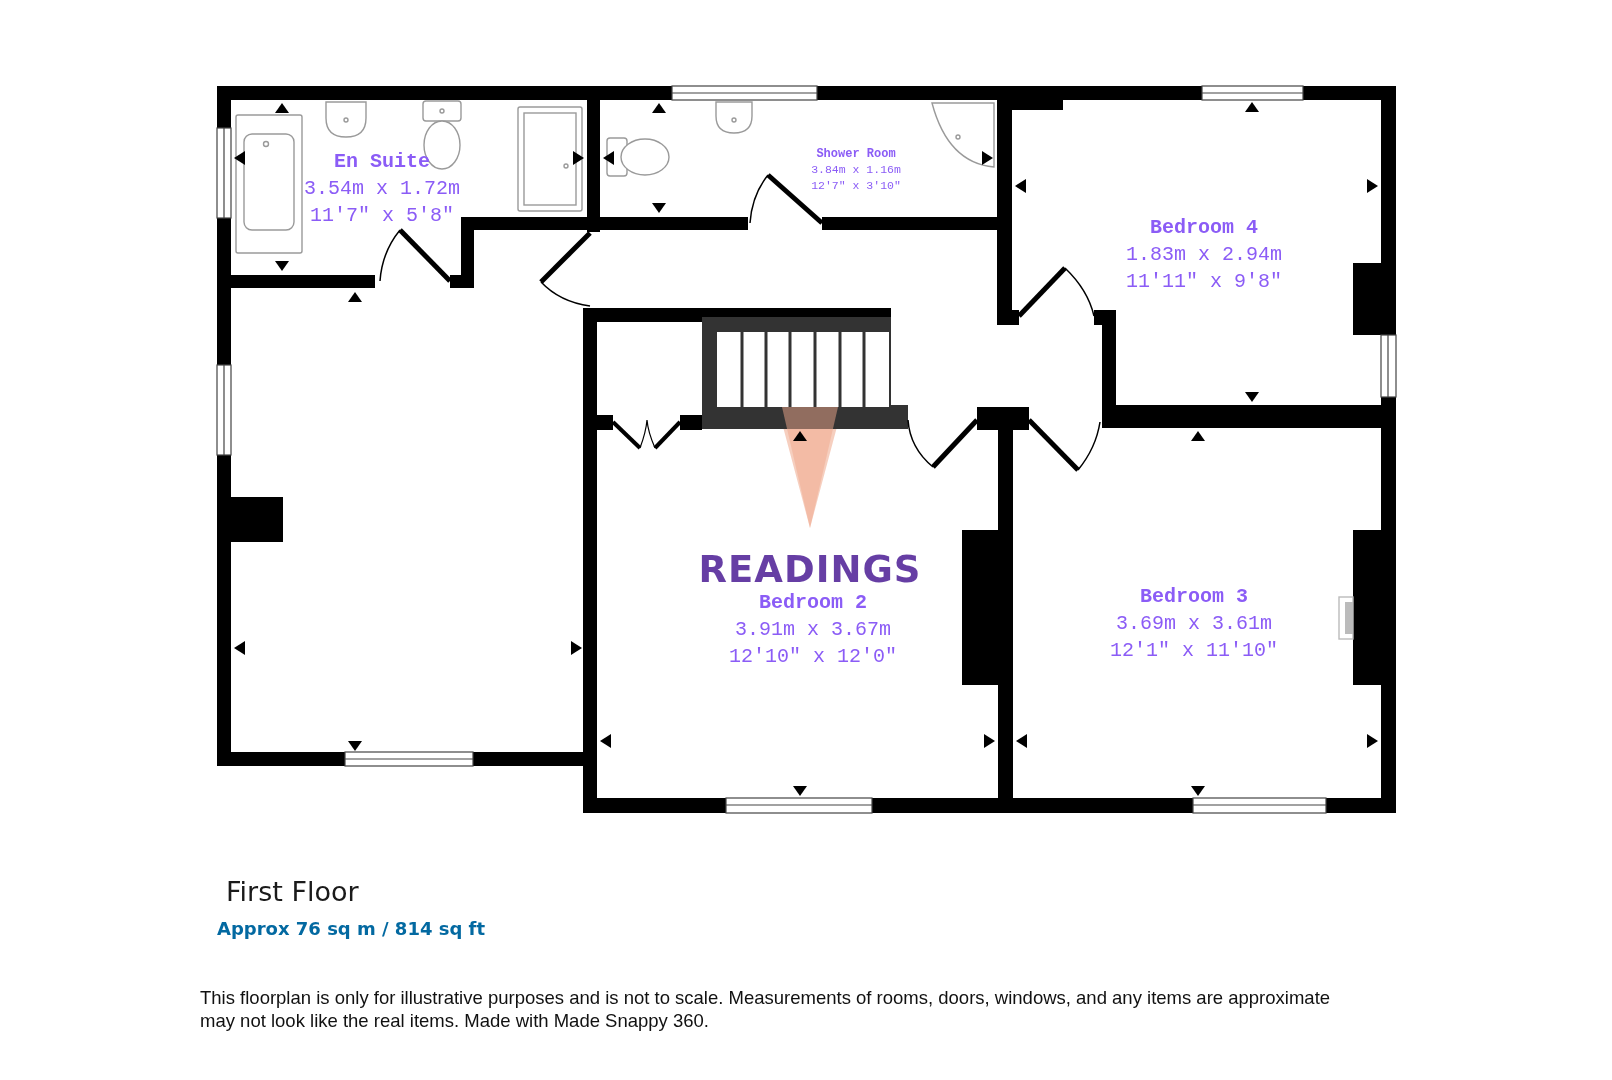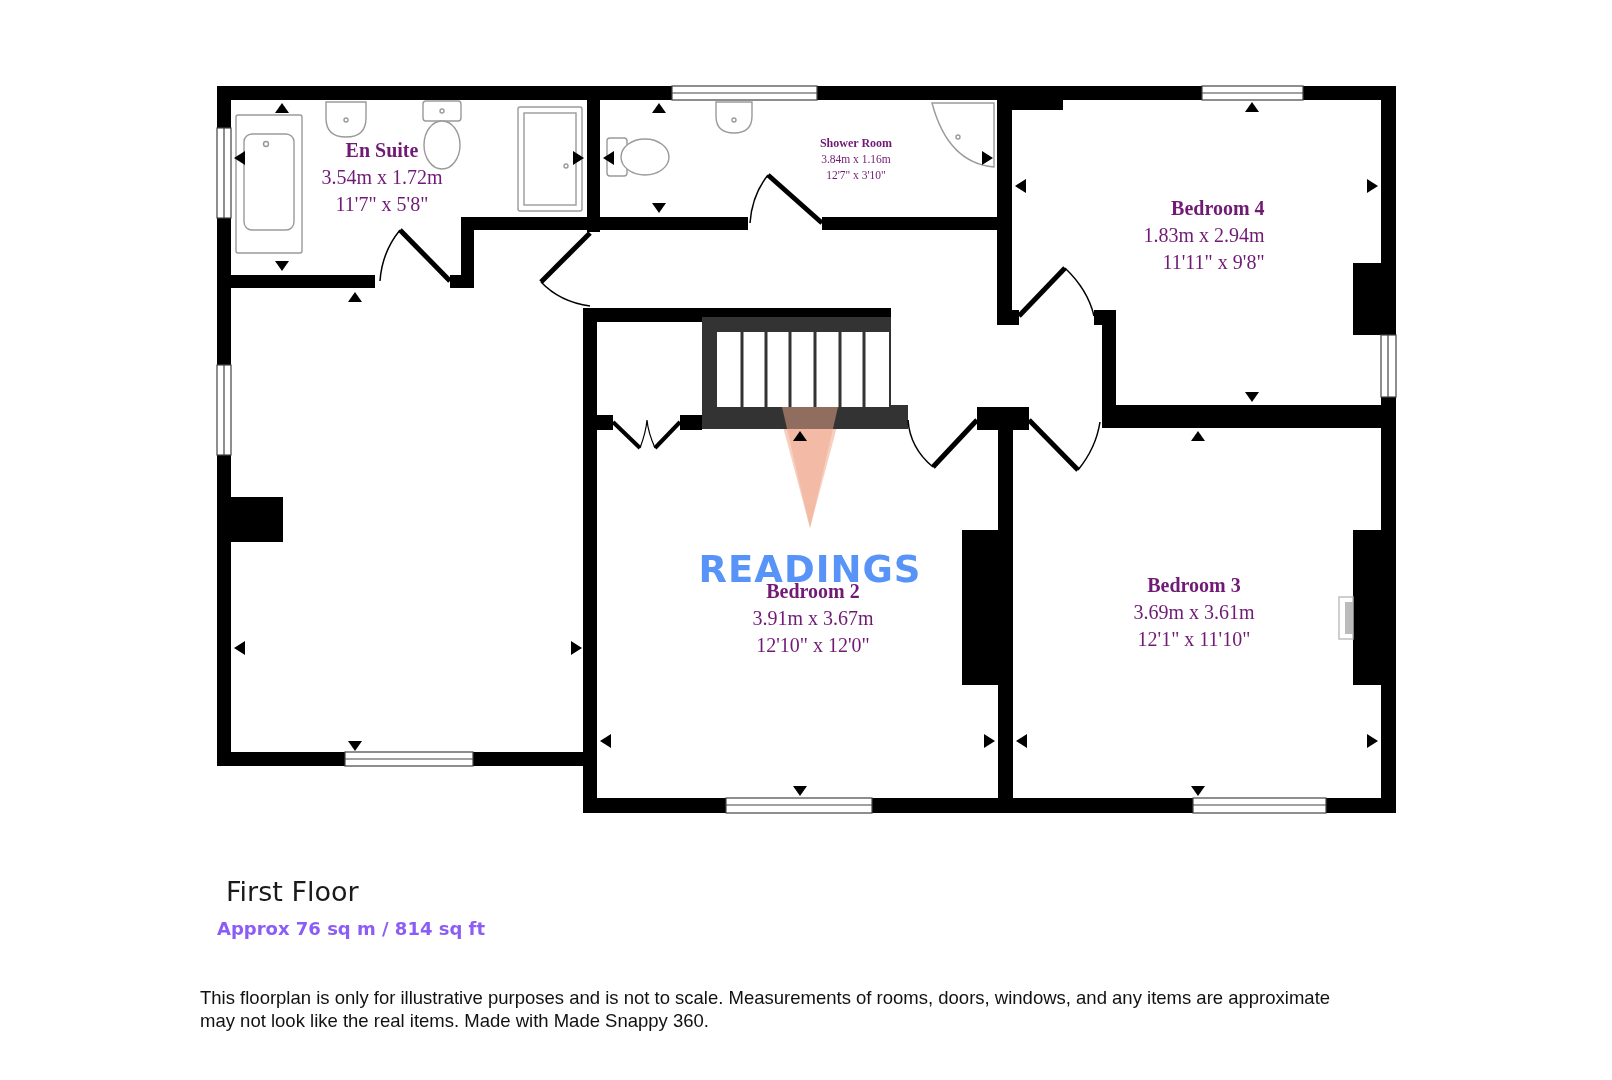--- a/index.html
+++ b/index.html
@@ -1,28 +1,28 @@
 <!DOCTYPE html>
 <html><head>
 <meta charset="utf-8">
 <style>
   html, body { margin:0; padding:0; background:#ffffff; }
   body { width:1612px; height:1080px; position:relative; overflow:hidden; font-family:"Liberation Sans", sans-serif; color:#111; }
   #plan { position:absolute; left:0; top:0; width:1612px; height:860px; }
-  .room-label { position:absolute; text-align:center; transform:translateX(-50%); white-space:nowrap; color:#701a75; font-family:Liberation Serif, serif; }
+  .room-label { position:absolute; text-align:center; transform:translateX(-50%); white-space:nowrap; color:#8b5cf6; font-family:Liberation Mono, monospace;margin-top:11px; }
   .room-name { font-weight:bold; }
   .room-dim { font-weight:normal; }
   .lg .room-name { font-size:20px; line-height:27px; }
   .lg .room-dim { font-size:20px; line-height:27px; }
   .sm .room-name { font-size:12px; line-height:16px; }
   .sm .room-dim { font-size:11.5px; line-height:16px; }
-  .watermark-text { position:absolute; left:810px; top:548px; transform:translateX(-50%); font-family:"DejaVu Sans", sans-serif; font-weight:bold; font-size:37px; letter-spacing:1px; color:#3b82f6; opacity:.85; z-index:0; }
+  .watermark-text { position:absolute; left:810px; top:548px; transform:translateX(-50%); font-family:"DejaVu Sans", sans-serif; font-weight:bold; font-size:37px; letter-spacing:1px; color:#4c1d95; opacity:.85; z-index:0; }
   .labels { position:absolute; left:0; top:0; width:1612px; height:860px; z-index:2; }
   .floor-title { position:absolute; left:226px; top:876px; font-family:"DejaVu Sans", sans-serif; font-size:27px; color:#1a1a1a; }
-  .floor-area { position:absolute; left:217px; top:918px; font-family:"DejaVu Sans", sans-serif; font-weight:bold; font-size:18px; color:#8b5cf6; }
+  .floor-area { position:absolute; left:217px; top:918px; font-family:"DejaVu Sans", sans-serif; font-weight:bold; font-size:18px; color:#0369a1; }
   .disclaimer { position:absolute; left:200px; width:1212px; top:986px; text-align:left; font-family:"Liberation Sans", sans-serif; font-size:18.5px; line-height:23px; color:#111; }
 </style>
 </head>
 <body>
 
 <svg id="plan" viewBox="0 0 1612 860" xmlns="http://www.w3.org/2000/svg">
 
   <g opacity="0.55">
     <path d="M810 318 C 768 318, 762 352, 770 378 L 810 528 L 850 378 C 858 352, 852 318, 810 318 Z" fill="#f0a88c"></path>
     <circle cx="810" cy="360" r="30" fill="#ffffff"></circle>
@@ -208,21 +208,21 @@
   <div class="room-label lg" style="left:382px; top:137px;">
     <div class="room-name">En Suite</div>
     <div class="room-dim">3.54m x 1.72m</div>
     <div class="room-dim">11'7" x 5'8"</div>
   </div>
   <div class="room-label sm" style="left:856px; top:135px;">
     <div class="room-name">Shower Room</div>
     <div class="room-dim">3.84m x 1.16m</div>
     <div class="room-dim">12'7" x 3'10"</div>
   </div>
-  <div class="room-label lg" style="left:1204px; top:195px;text-align:right;">
+  <div class="room-label lg" style="left:1204px; top:203px;">
     <div class="room-name">Bedroom 4</div>
     <div class="room-dim">1.83m x 2.94m</div>
     <div class="room-dim">11'11" x 9'8"</div>
   </div>
   <div class="room-label lg" style="left:813px; top:578px;">
     <div class="room-name">Bedroom 2</div>
     <div class="room-dim">3.91m x 3.67m</div>
     <div class="room-dim">12'10" x 12'0"</div>
   </div>
   <div class="room-label lg" style="left:1194px; top:572px;">

